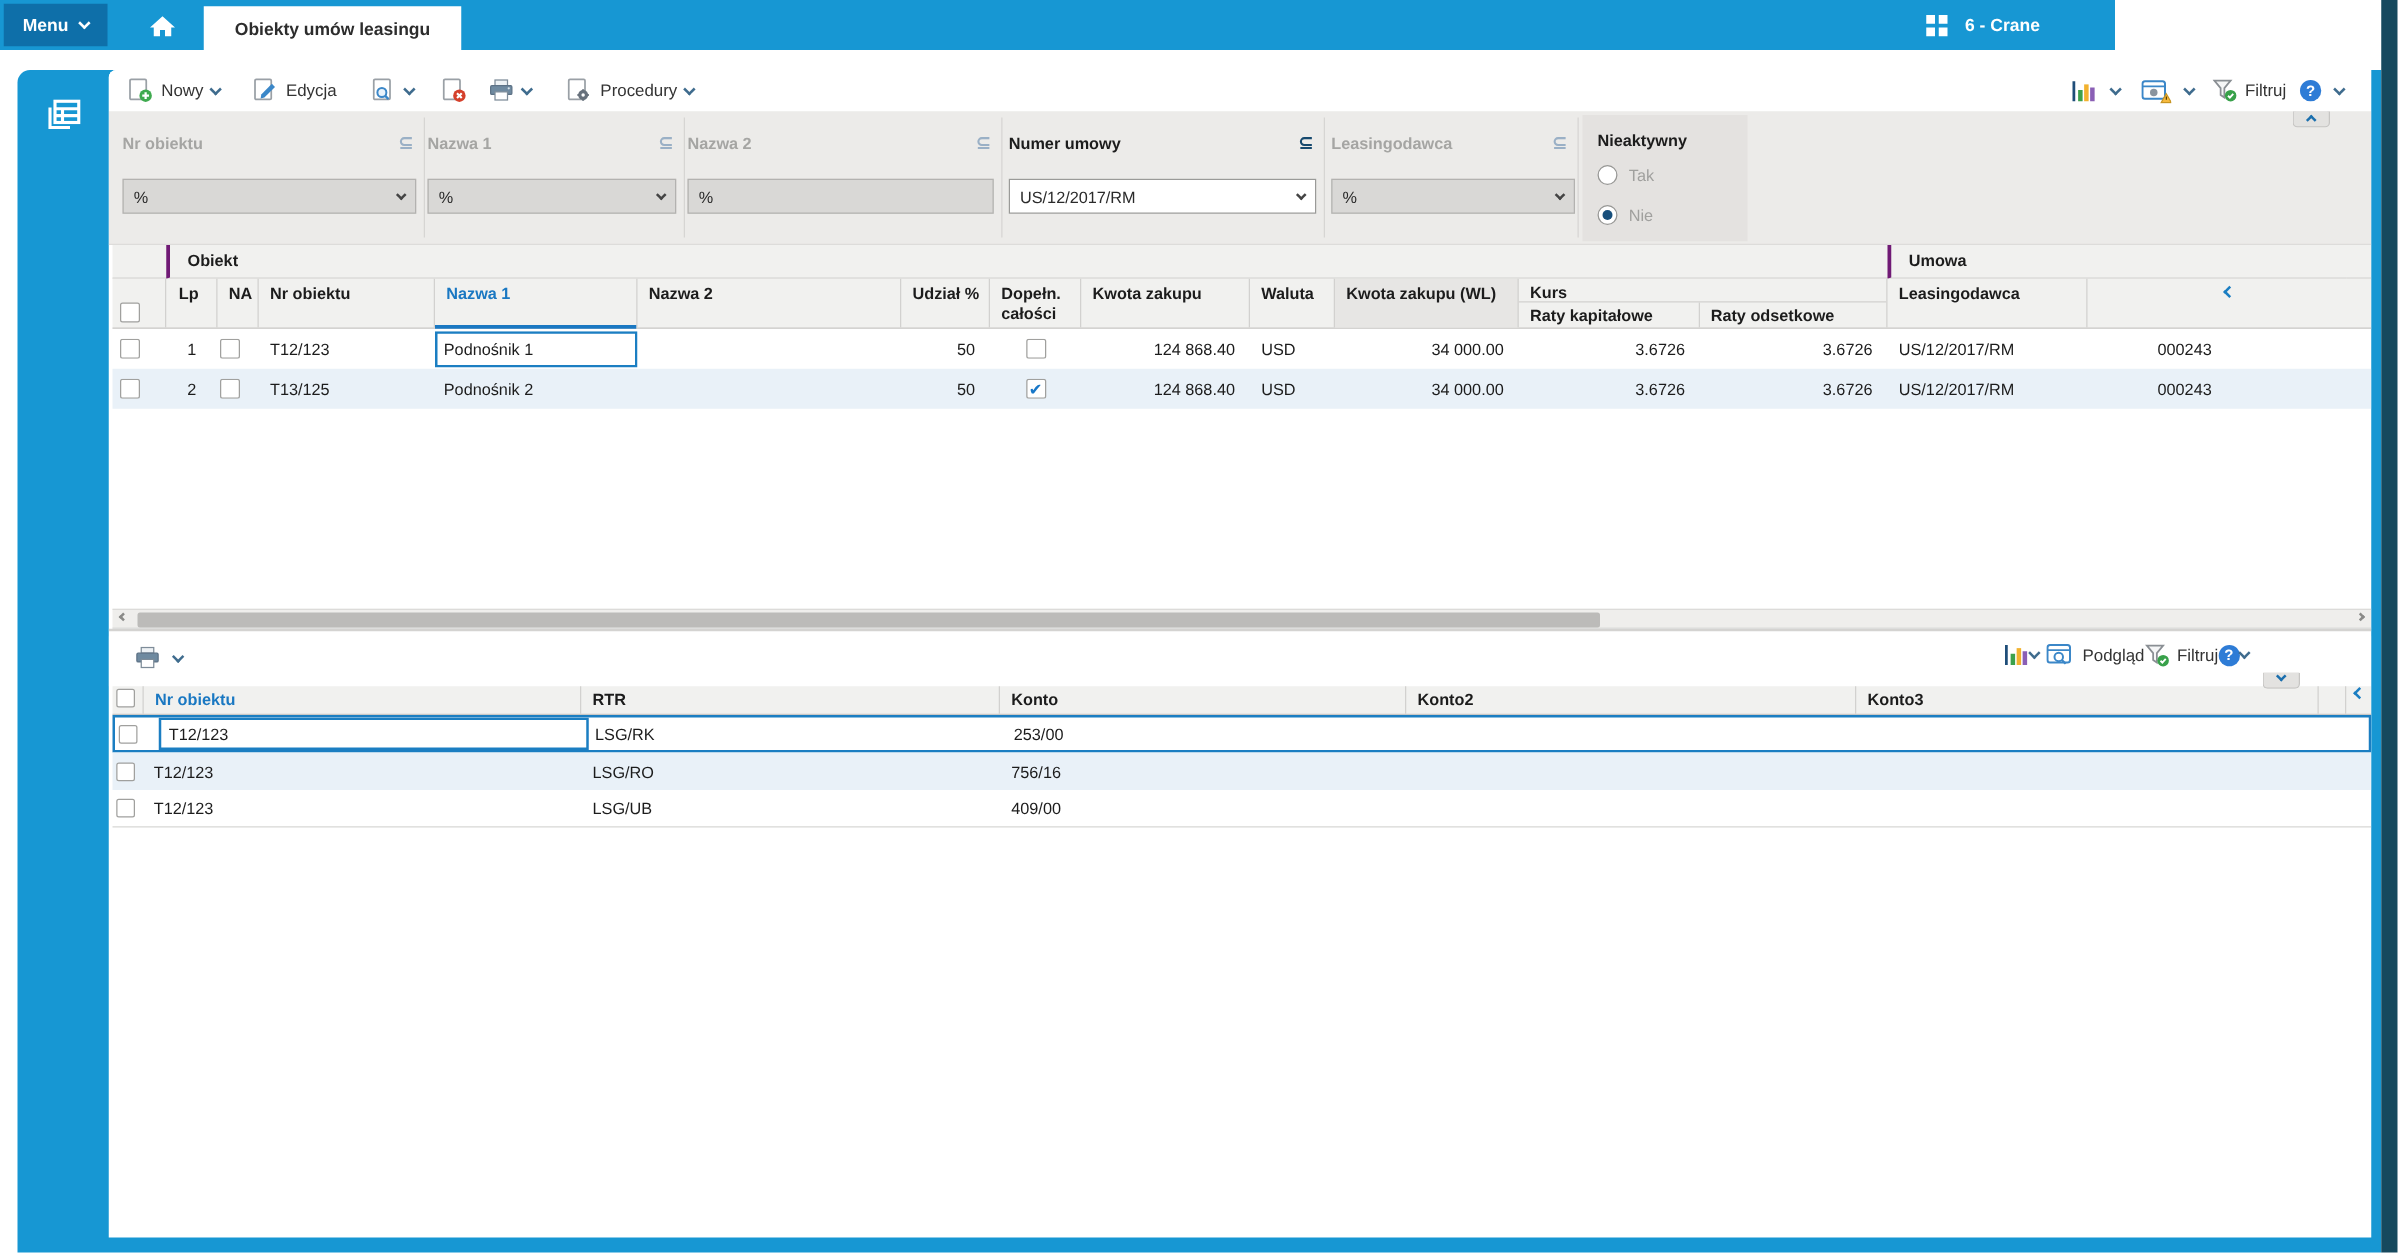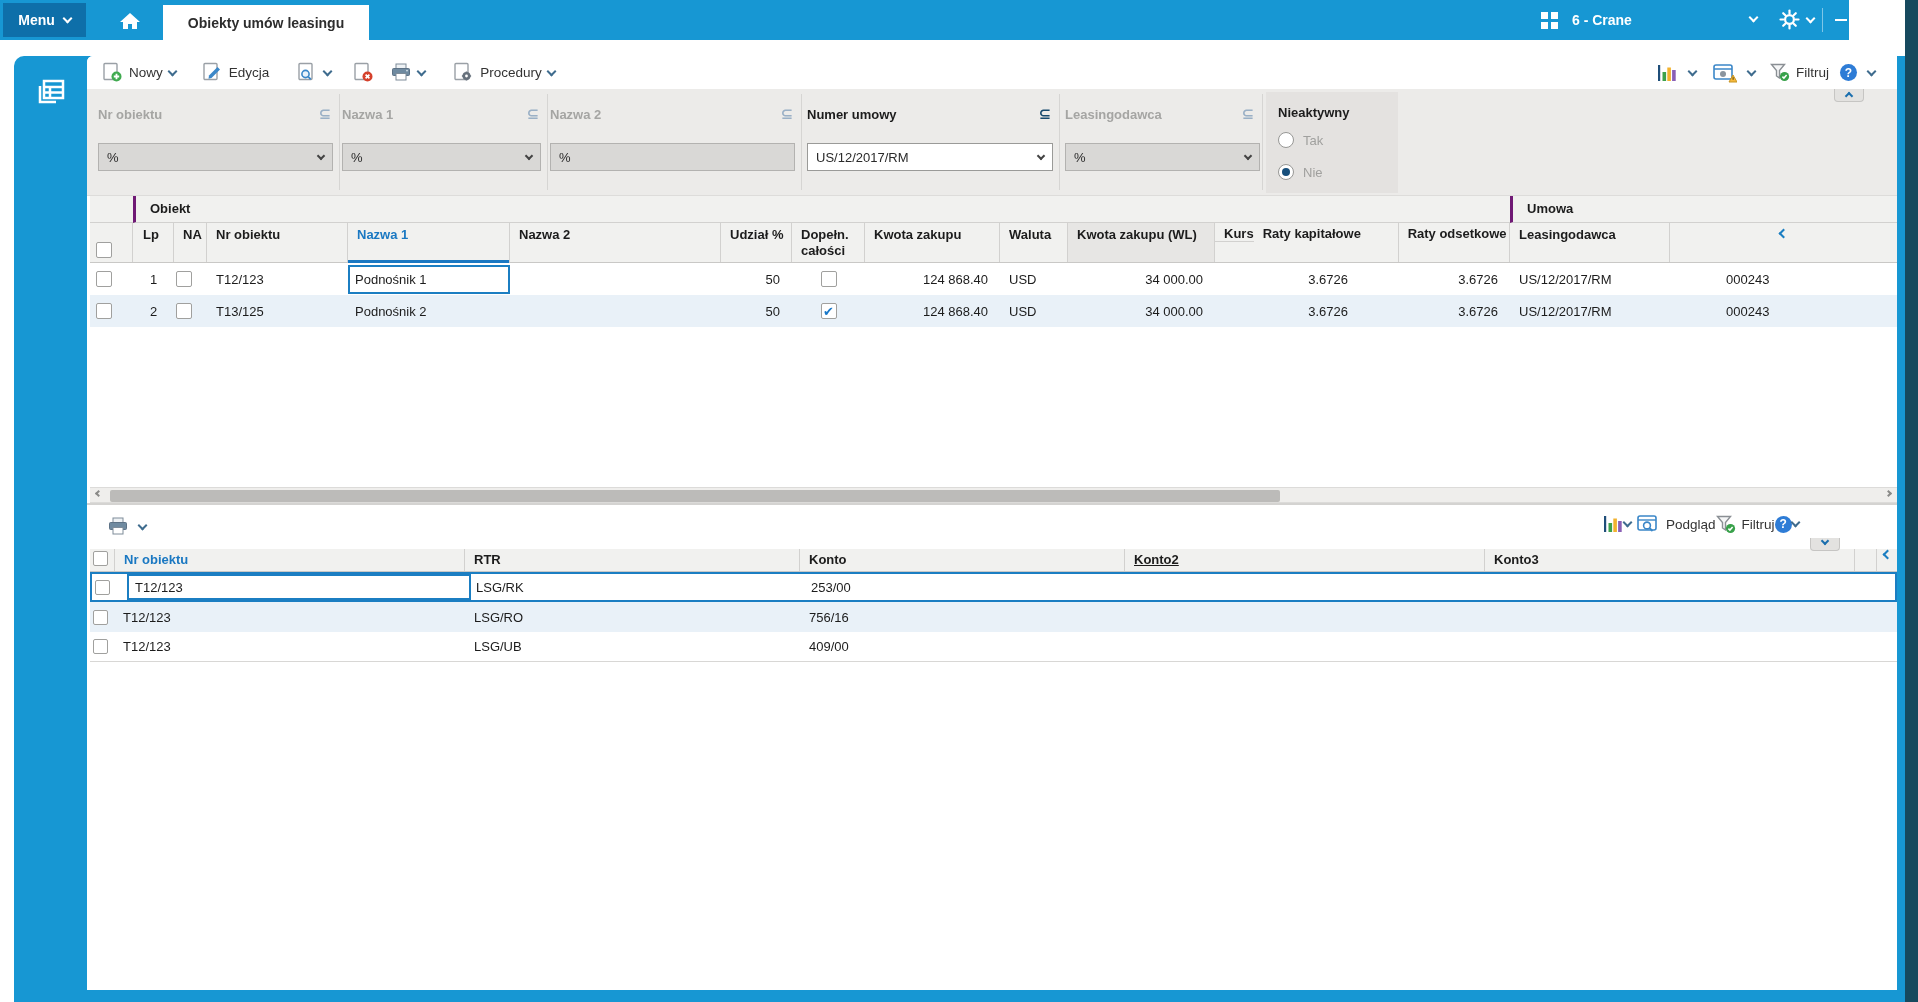--- a/index.html
+++ b/index.html
@@ -1,20 +1,20 @@
 <!DOCTYPE html>
 <html><head>
 <meta charset="utf-8">
 <style>
   * { box-sizing: border-box; margin:0; padding:0; }
   html,body { width:1918px; height:1002px; overflow:hidden; background:#fff;
     font-family:"Liberation Sans","DejaVu Sans",sans-serif; font-size:13px; color:#1c1c1c; }
 
   
-  .topbar { position:absolute; left:0; top:0; width:1849px; height:40px; background:#1797d3; }
+  .topbar { position:absolute; left:0; top:0; width:1692px; height:40px; background:#1797d3; }
   .menu-btn { position:absolute; left:3px; top:3px; width:83px; height:34px; background:#0e6fa9;
     color:#fff; font-weight:bold; font-size:14px; display:flex; align-items:center; justify-content:center; gap:9px; cursor:pointer; }
   .home-btn { position:absolute; left:110px; top:6px; width:40px; height:30px; display:flex; align-items:center; justify-content:center; }
   .doc-tab { position:absolute; left:163px; top:5px; width:206px; height:35px; background:#fff;
     display:flex; align-items:center; justify-content:center; font-weight:bold; font-size:14px; color:#2d2d2d; }
   .appgrid-icon { position:absolute; left:1541px; top:12px; width:17px; height:17px;
     display:grid; grid-template-columns:7px 7px; grid-template-rows:7px 7px; gap:3px; }
   .appgrid-icon span { background:#fff; }
   .company { position:absolute; left:1572px; top:0; height:40px; display:flex; align-items:center;
     color:#fff; font-weight:bold; font-size:14px; }
@@ -72,21 +72,21 @@
   .radio.sel:after { content:""; position:absolute; left:3px; top:3px; width:8px; height:8px; border-radius:50%; background:#174f7c; }
 
   
   .grouprow { position:absolute; left:3px; top:140px; width:1807px; height:27px; display:flex; background:#f1f1ef; }
   .gcell { border-bottom:1px solid #d2d1cf; font-weight:bold; padding:5px 0 0 14px; }
   .gcell.b-l { border-left:3px solid #701a75; }
   .headrow { position:absolute; left:3px; top:167px; width:1807px; height:40px; display:flex; background:#f1f1ef; border-bottom:1px solid #c9c8c6; }
   .hcell { border-right:1px solid #d2d1cf; font-weight:bold; padding:4px 4px 0 9px; position:relative; line-height:1.25; }
   .hcell.sorted { color:#1a78c2; }
   .hcell.sorted:after { content:""; position:absolute; left:0; right:0; bottom:-1px; height:3px; background:#1a78c2; }
-  .kurs-cell { padding:0; display:flex; flex-direction:row; }
+  .kurs-cell { padding:0; display:flex; flex-direction:column; }
   .kurs-top { height:19px; border-bottom:1px solid #d2d1cf; font-weight:bold; padding:3px 0 0 9px; }
   .kurs-sub { display:flex; flex:1; }
   .kurs-sub div { font-weight:bold; padding:3px 0 0 9px; }
   .kurs-sub div:first-child { border-right:1px solid #d2d1cf; }
   .hchk-wrap { display:flex; align-items:flex-end; padding:0 0 4px 6px; }
   .checkbox { width:16px; height:16px; background:#fff; border:1px solid #a0a09e; border-radius:2px; cursor:pointer;
     display:flex; align-items:center; justify-content:center; font-size:13px; font-weight:bold; color:#1777c8; line-height:1; }
   .mrow { position:absolute; left:3px; width:1807px; height:32px; display:flex; align-items:center; }
   .mrow.alt { background:#e9f1f8; }
   .mcell { padding-left:9px; white-space:nowrap; overflow:hidden; }
@@ -114,21 +114,21 @@
   
   .btoolbar { position:absolute; left:0; top:453px; width:1810px; height:40px; background:#fff; }
   .bt-left { position:absolute; left:20px; top:8px; display:flex; align-items:center; gap:10px; }
   .bt-right { position:absolute; left:1516px; top:5px; display:flex; align-items:center; }
   .bheadrow { position:absolute; left:3px; top:493px; width:1807px; height:23px; display:flex; background:#f1f1ef; border-bottom:1px solid #c9c8c6; }
   .bhcell { border-right:1px solid #d2d1cf; font-weight:bold; padding:3px 4px 0 9px; }
   .brow { position:absolute; left:3px; width:1807px; height:30px; display:flex; align-items:center; }
   .brow.alt { background:#e9f1f8; }
   .brow.selected { border:2px solid #1b7ec2; background:#fff; }
   .brow.last { border-bottom:1px solid #d8d7d5; }
-  .bc-sel{width:25px;} .bc-nr{width:350px; padding:0;} .bc-rtr{width:335px;} .bc-k{width:325px;} .bc-k2{width:360px;text-decoration:underline;} .bc-k3{width:370px;} .bc-sp{width:22px;}
+  .bc-sel{width:25px;} .bc-nr{width:350px; padding:0;} .bc-rtr{width:335px;} .bc-k{width:325px;} .bc-k2{width:360px;} .bc-k3{width:370px;} .bc-sp{width:22px;}
   .brow .bc-sel { display:flex; justify-content:flex-start; padding-left:3px; }
   .bcell { padding-left:9px; white-space:nowrap; }
   .beditbox { border:2px solid #1b7ec2; background:#fff; height:26px; width:344px; margin-left:1px; display:flex; align-items:center; padding-left:6px; }
   .bhcell.sorted { color:#1a78c2; }
 
   
   .tabbar { position:absolute; left:0; top:899px; width:1810px; height:35px; background:#fff; display:flex; align-items:center; }
   .tab-icon-wrap { position:absolute; left:11px; top:4px; display:flex; align-items:center; gap:9px; }
   .btab { position:absolute; top:2px; height:30px; display:flex; align-items:center; justify-content:center;
     background:#fff; border:1px solid #b9b8b6; border-radius:3px; color:#4f4f4f; font-size:13.5px; cursor:pointer; padding:0 14px; }

